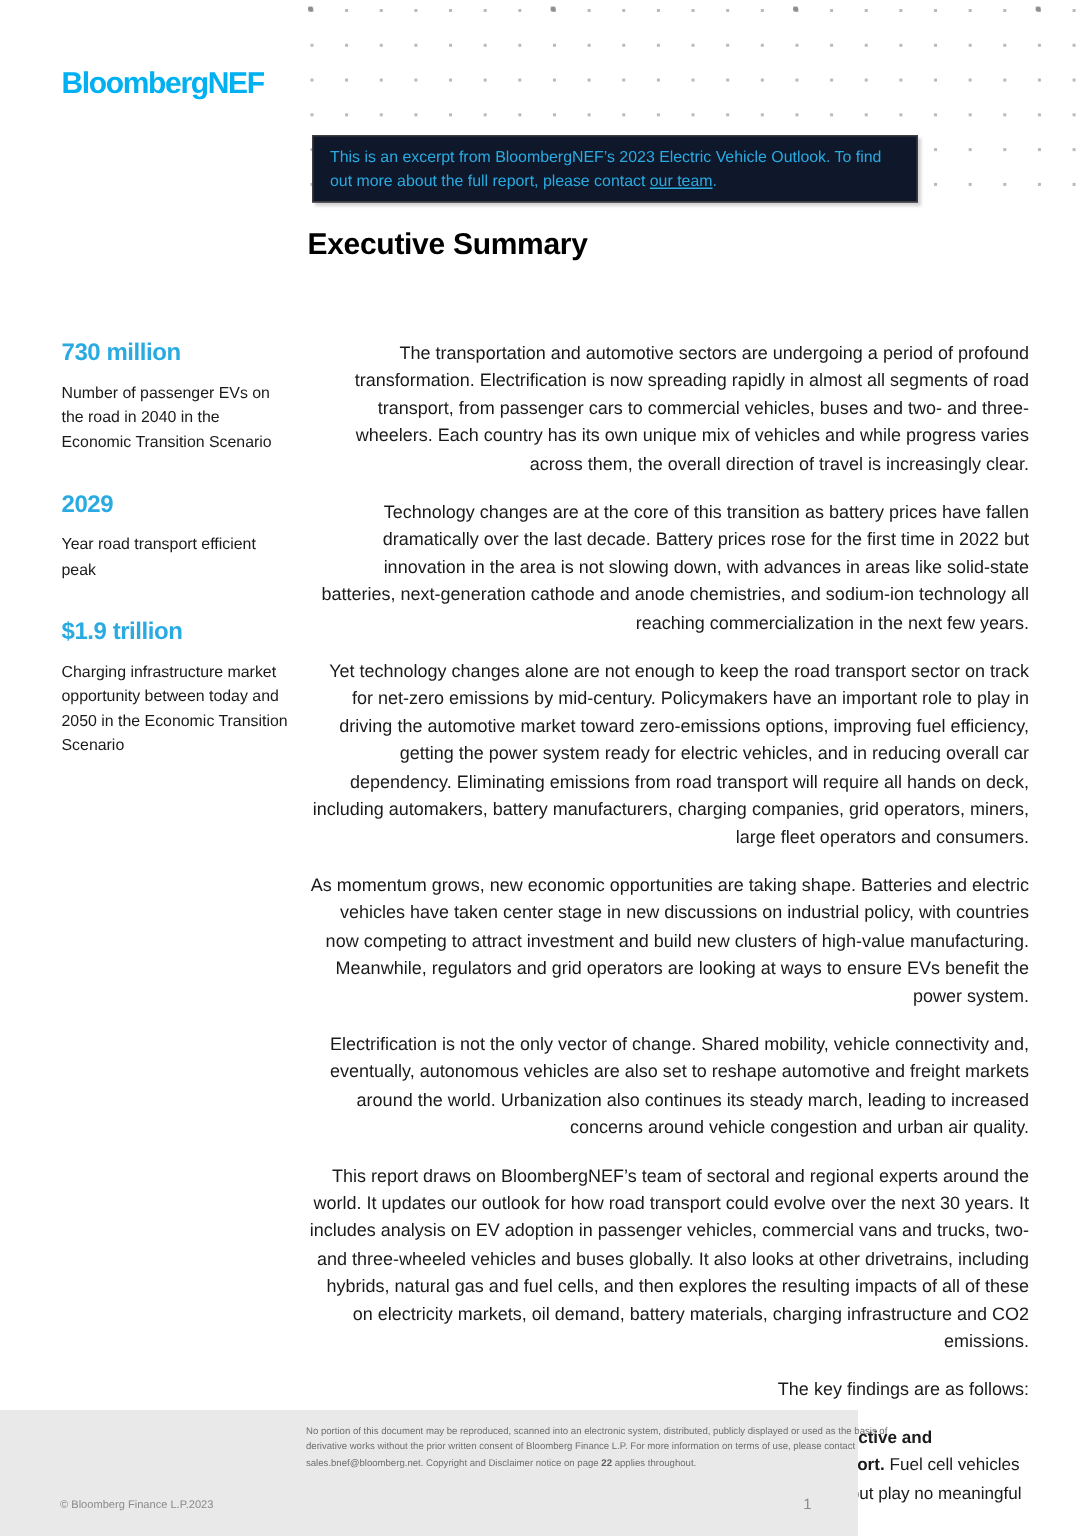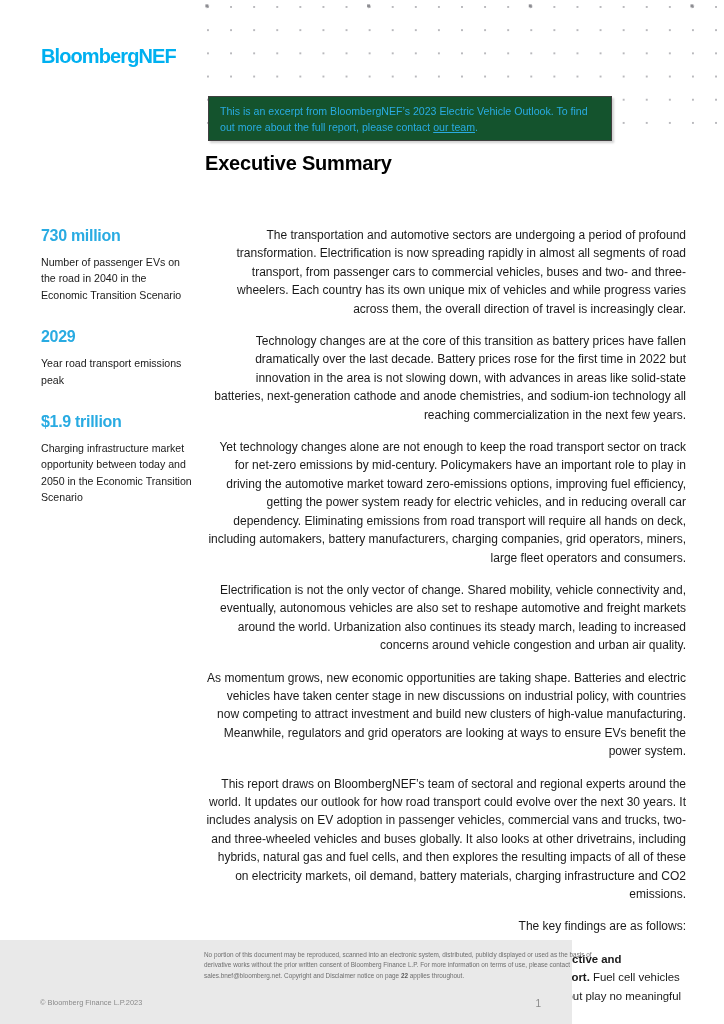--- a/index.html
+++ b/index.html
@@ -46,26 +46,26 @@
     letter-spacing: -0.9px;
     color: #00b0f0;
     font-weight: 700;
     white-space: nowrap;
   }
   .logo .nef { font-weight: 700; }
 
   
   .notice-box {
     position: absolute;
-    top: 96px;
+    top: 90px;
     left: 208px;
     width: 404px;
     height: 45px;
     border: 1px solid #3f3f3f;
-    background: #14532d;
+    background: #0f172a;
     box-sizing: border-box;
     box-shadow: 2px 2px 2px rgba(0,0,0,0.18);
   }
   .notice-text {
     position: absolute;
     top: 7px;
     left: 11px;
     right: 9px;
     font-size: 10.6px;
     line-height: 15.5px;
@@ -197,34 +197,34 @@
 
   <div class="page-title">Executive Summary</div>
 
   <div class="stats">
     <div class="stat">
       <div class="stat-value">730 million</div>
       <div class="stat-label">Number of passenger EVs on the road in 2040 in the Economic Transition Scenario</div>
     </div>
     <div class="stat">
       <div class="stat-value">2029</div>
-      <div class="stat-label">Year road transport emissions peak</div>
+      <div class="stat-label">Year road transport efficient peak</div>
     </div>
     <div class="stat">
       <div class="stat-value">$1.9 trillion</div>
       <div class="stat-label">Charging infrastructure market opportunity between today and 2050 in the Economic Transition Scenario</div>
     </div>
   </div>
 
   <div class="body-col">
     <p class="para">The transportation and automotive sectors are undergoing a period of profound transformation. Electrification is now spreading rapidly in almost all segments of road transport, from passenger cars to commercial vehicles, buses and two- and three-wheelers. Each country has its own unique mix of vehicles and while progress varies across them, the overall direction of travel is increasingly clear.</p>
     <p class="para">Technology changes are at the core of this transition as battery prices have fallen dramatically over the last decade. Battery prices rose for the first time in 2022 but innovation in the area is not slowing down, with advances in areas like solid-state batteries, next-generation cathode and anode chemistries, and sodium-ion technology all reaching commercialization in the next few years.</p>
     <p class="para">Yet technology changes alone are not enough to keep the road transport sector on track for net-zero emissions by mid-century. Policymakers have an important role to play in driving the automotive market toward zero-emissions options, improving fuel efficiency, getting the power system ready for electric vehicles, and in reducing overall car dependency. Eliminating emissions from road transport will require all hands on deck, including automakers, battery manufacturers, charging companies, grid operators, miners, large fleet operators and consumers.</p>
+    <p class="para">As momentum grows, new economic opportunities are taking shape. Batteries and electric vehicles have taken center stage in new discussions on industrial policy, with countries now competing to attract investment and build new clusters of high-value manufacturing. Meanwhile, regulators and grid operators are looking at ways to ensure EVs benefit the power system.</p>
     <p class="para">Electrification is not the only vector of change. Shared mobility, vehicle connectivity and, eventually, autonomous vehicles are also set to reshape automotive and freight markets around the world. Urbanization also continues its steady march, leading to increased concerns around vehicle congestion and urban air quality.</p>
-    <p class="para">As momentum grows, new economic opportunities are taking shape. Batteries and electric vehicles have taken center stage in new discussions on industrial policy, with countries now competing to attract investment and build new clusters of high-value manufacturing. Meanwhile, regulators and grid operators are looking at ways to ensure EVs benefit the power system.</p>
     <p class="para">This report draws on BloombergNEF’s team of sectoral and regional experts around the world. It updates our outlook for how road transport could evolve over the next 30 years. It includes analysis on EV adoption in passenger vehicles, commercial vans and trucks, two- and three-wheeled vehicles and buses globally. It also looks at other drivetrains, including hybrids, natural gas and fuel cells, and then explores the resulting impacts of all of these on electricity markets, oil demand, battery materials, charging infrastructure and CO2 emissions.</p>
     <p class="para">The key findings are as follows:</p>
 
     <div class="bullet-row">
       <div class="bullet-mark">▪</div>
       <div class="bullet-text"><b>Direct electrification via batteries is the most efficient, cost-effective and commercially available route to fully decarbonizing road transport.</b><span> Fuel cell vehicles play a role in some hard-to-electrify long-haul trucking applications but play no meaningful role in the</span></div>
     </div>
   </div>
 
   <div class="footer-band">

